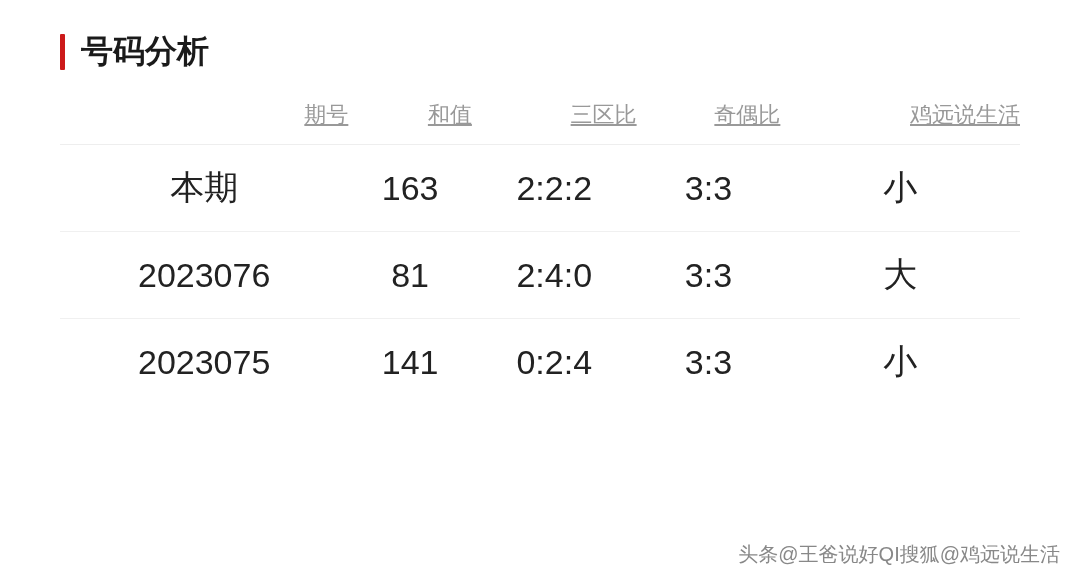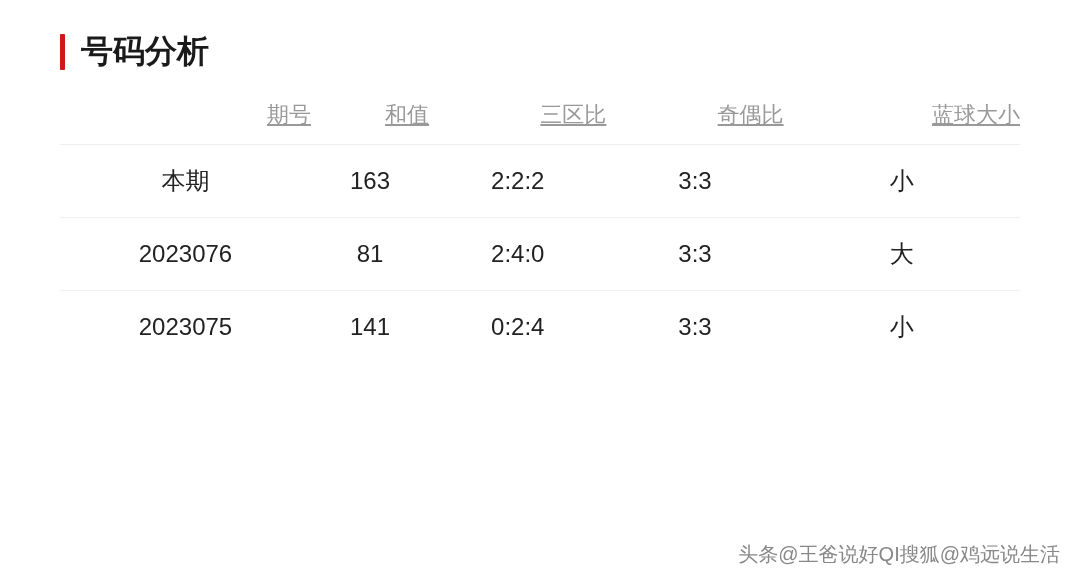--- a/index.html
+++ b/index.html
@@ -53,21 +53,21 @@
     .data-table thead tr th {
       font-size: 22px;
       color: #999999;
       font-weight: 400;
       padding: 14px 0;
       text-align: right;
       text-decoration: underline;
     }
 
     .data-table tbody tr td {
-      font-size: 24px;
+      font-size: 34px;
       color: #222222;
       font-weight: 400;
       padding: 20px 0;
       text-align: center;
       border-top: 1px solid #f0f0f0;
     }
 
     .data-table tbody tr:first-child td {
       border-top: 1px solid #eeeeee;
     }
@@ -90,21 +90,21 @@
     <span class="section-title">号码分析</span>
   </div>
 
   <table class="data-table">
     <thead>
       <tr>
         <th>期号</th>
         <th>和值</th>
         <th>三区比</th>
         <th>奇偶比</th>
-        <th>蓝球大小</th>
+        <th>鸡远说生活</th>
       </tr>
     </thead>
     <tbody id="table-body">
     <tr>
           <td>本期</td>
           <td>163</td>
           <td>2:2:2</td>
           <td>3:3</td>
           <td>小</td>
         </tr>

